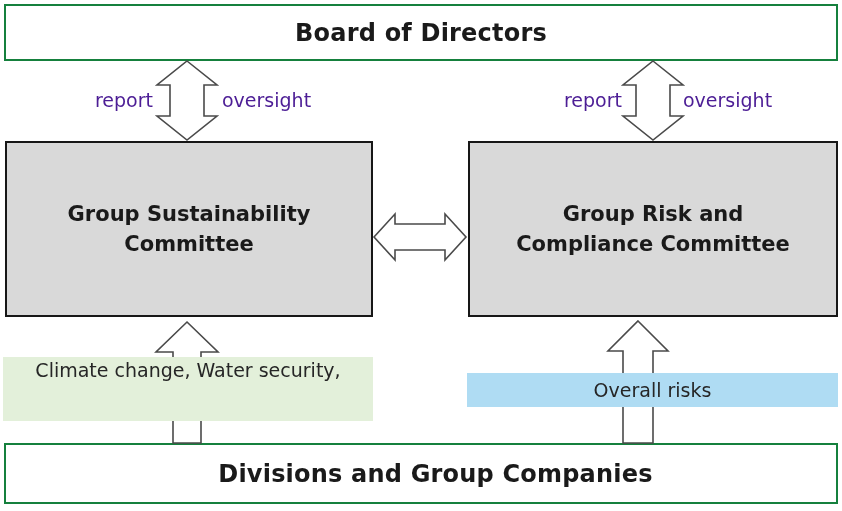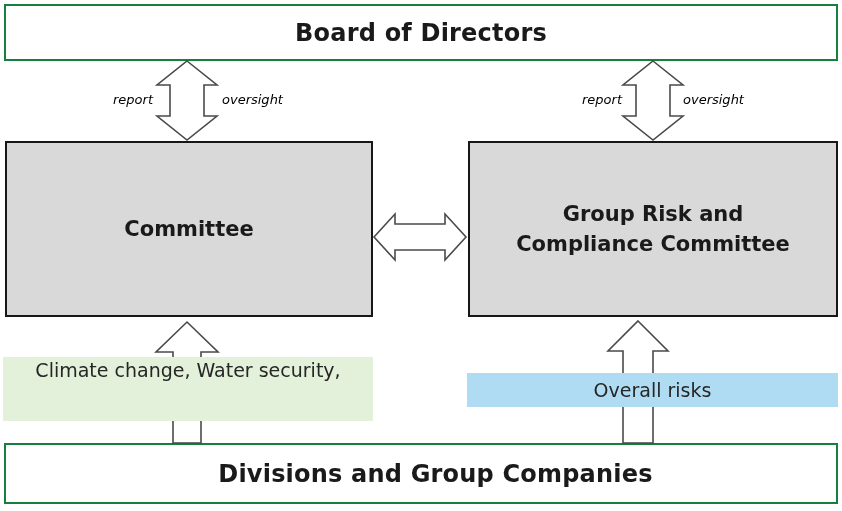--- a/index.html
+++ b/index.html
@@ -8,36 +8,37 @@
     font-family:"DejaVu Sans","Liberation Sans",sans-serif;color:#1a1a1a;
   }
   .box{position:absolute;box-sizing:border-box;display:flex;align-items:center;justify-content:center;text-align:center;}
   .white-box{background:#ffffff;border:2px solid #15803d;}
   .gray-box{background:#d9d9d9;border:2px solid #171717;}
   .title-text{font-weight:bold;font-size:24px;letter-spacing:0.2px;}
   .committee-text{font-weight:bold;font-size:21px;line-height:30px;}
   .band{position:absolute;box-sizing:border-box;text-align:center;font-size:19px;color:#262626;}
   .band-green{line-height:27px;}
   .band-blue{line-height:34px;}
-  .flow-label{position:absolute;font-size:13px;line-height:22px;color:#000000;white-space:nowrap;font-style:italic;}
+  .flow-label{position:absolute;font-size:19px;line-height:22px;color:#4c1d95;white-space:nowrap;}
   .flow-label.right-align{text-align:right;}
   .arrow-layer{position:absolute;left:0;top:0;pointer-events:none;}
   .arrow-shape{fill:#ffffff;stroke:#4a4a4a;stroke-width:1.6;stroke-linejoin:miter;}
 </style>
 </head>
 <body>
 
 <div class="stage">
 
   <div class="box white-box" style="left:4px;top:4px;width:834px;height:57px;">
     <span class="title-text">Board of Directors</span>
   </div>
 
   <div class="box gray-box" style="left:5px;top:141px;width:368px;height:176px;">
     <div class="committee-text">
+      <div>Group Sustainability</div>
       <div>Committee</div>
     </div>
   </div>
 
   <div class="box gray-box" style="left:468px;top:141px;width:370px;height:176px;">
     <div class="committee-text">
       <div>Group Risk and</div>
       <div>Compliance Committee</div>
     </div>
   </div>

